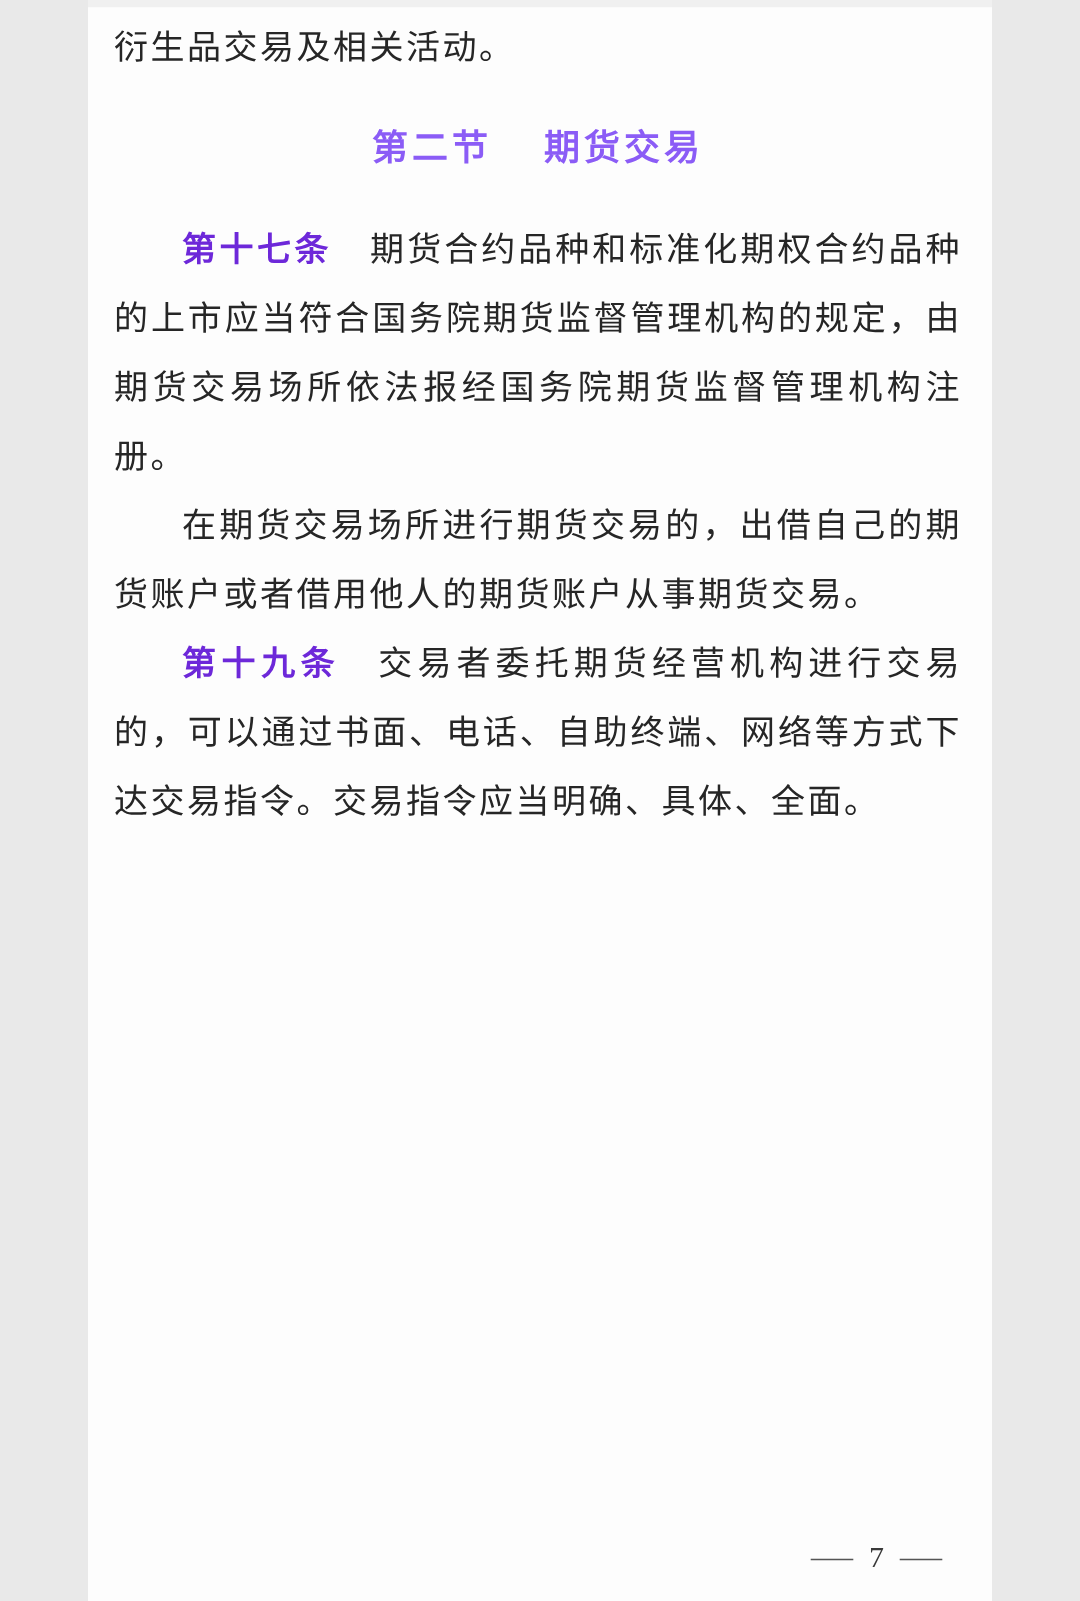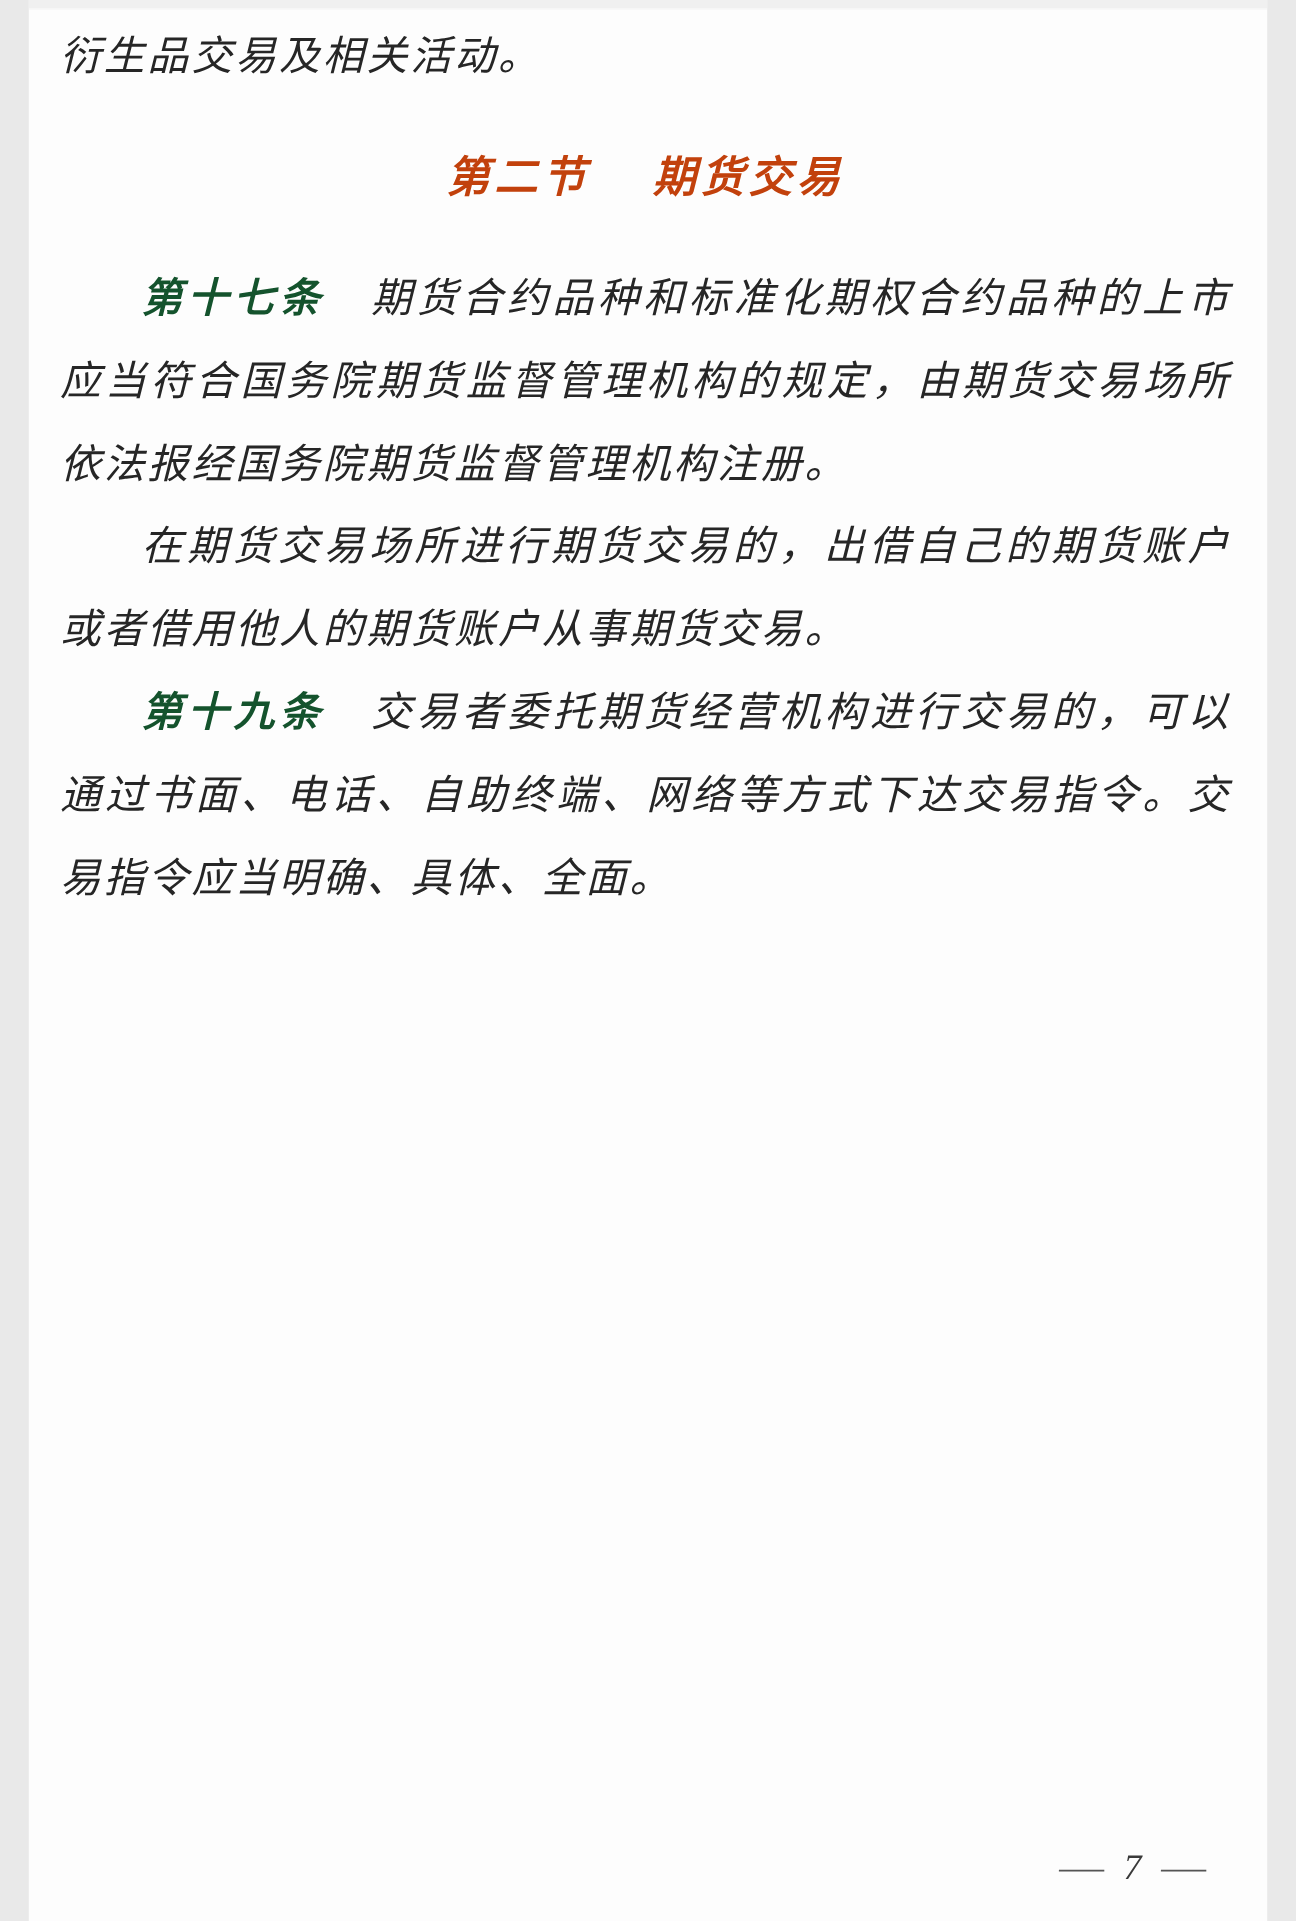--- a/index.html
+++ b/index.html
@@ -4,28 +4,27 @@
 <style>
   html, body {
     margin: 0;
     padding: 0;
     background: #e9e9e9;
   }
   * { box-sizing: border-box; }
 
   .page {
     position: relative;
-    width: 1032px;
+    width: 904px;
     height: 1601px;
     margin: 0 auto;
     background: #fdfdfd;
     overflow: hidden;
     font-family: "Liberation Serif", "DejaVu Serif", serif;
     color: #262626;
-    font-style: italic;
   }
 
   .top-strip {
     position: absolute;
     top: 0; left: 0; right: 0;
     height: 8px;
     background: #f0f0f0;
     border-bottom: 1px solid #fafafa;
   }
 
@@ -43,31 +42,31 @@
     letter-spacing: 2.5px;
     text-align: justify;
     text-align-last: left;
     color: #262626;
   }
   .para.indent { text-indent: 2em; }
 
   .para .lead {
     font-family: "Liberation Sans", "DejaVu Sans", sans-serif;
     font-weight: 700;
-    color: #14532d;
+    color: #6d28d9;
     margin-right: 38px;
     letter-spacing: 3px;
   }
 
   .section-heading {
     margin: 32px 0 32px 0;
     font-size: 36px;
     line-height: 69px;
     font-weight: 700;
-    color: #c2410c;
+    color: #8b5cf6;
     text-align: center;
     letter-spacing: 4px;
   }
   .section-heading .section-title {
     margin-left: 52px;
   }
 
   .page-footer {
     position: absolute;
     right: 56px;

